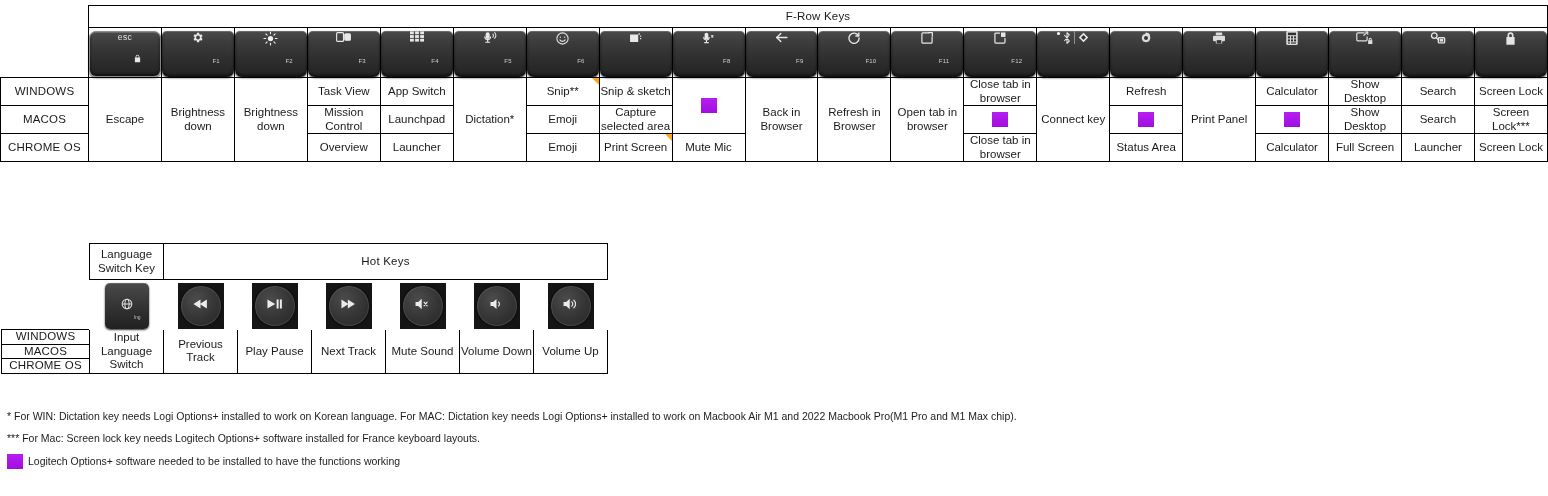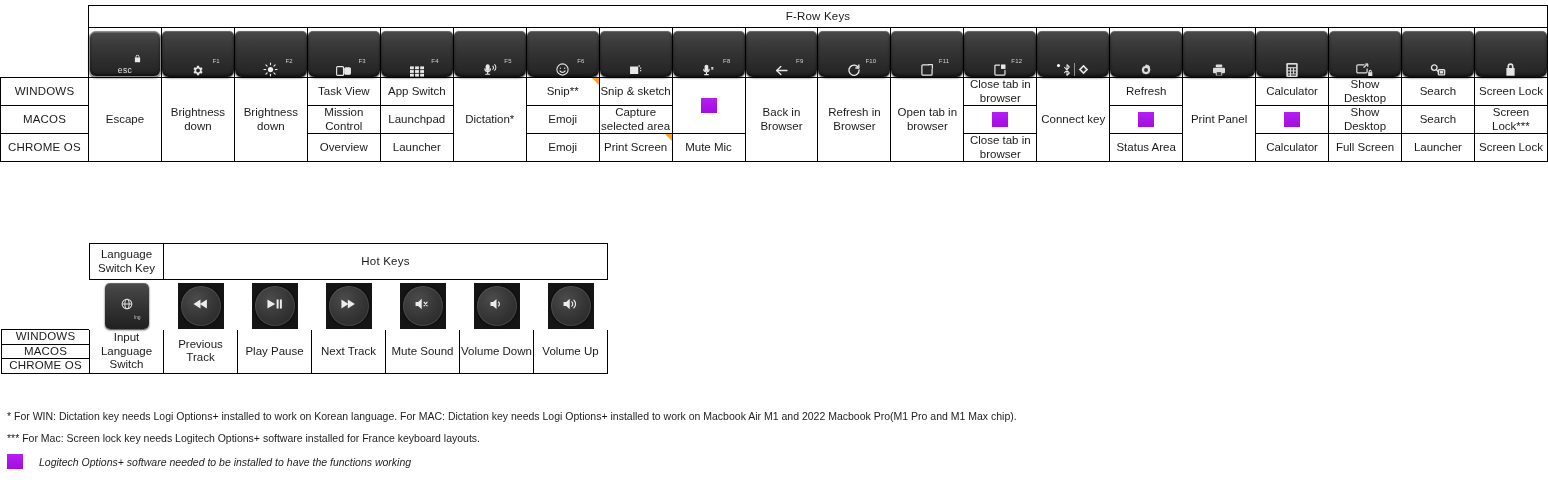--- a/index.html
+++ b/index.html
@@ -80,21 +80,21 @@
     width: 100%;
     height: 46px;
     margin: 2px 0 0 0;
     border-radius: 5px 5px 7px 7px;
     background:
       linear-gradient(180deg,#4a4a4a 0%,#3b3b3b 26%,#2e2e2e 62%,#232323 100%);
     box-shadow: inset 0 1px 0 rgba(255,255,255,.18),
                 inset 0 -2px 3px rgba(0,0,0,.55),
                 0 1px 2px rgba(0,0,0,.8);
     display: flex;
-    align-items: flex-end;
+    align-items: flex-start;
     justify-content: center;
     overflow: hidden;
   }
   .keycap.esc {
     border: 1.5px solid #8d8d8d;
     border-radius: 7px;
   }
   .keycap .glyph {
     color: #e8e8e8;
     font-size: 15px;
@@ -182,21 +182,21 @@
     top: 410px;
     width: 1400px;
   }
   #notes .note {
     font-size: 10.5px;
     color: #1c1c1c;
     line-height: 1.25;
     margin-bottom: 9px;
     white-space: nowrap;
   }
-  #notes .note.legend { display: flex; align-items: flex-end; gap: 16px; font-style: italic; }
+  #notes .note.legend { display: flex; align-items: center; gap: 5px; }
 
   #frow-wrap { position: absolute; left: 0px; top: 5px; }
   #hot-wrap  { position: absolute; left: 1px; top: 243px; }
 </style>
 </head>
 <body>
 
 <div id="page">
 
   <div id="frow-wrap">

